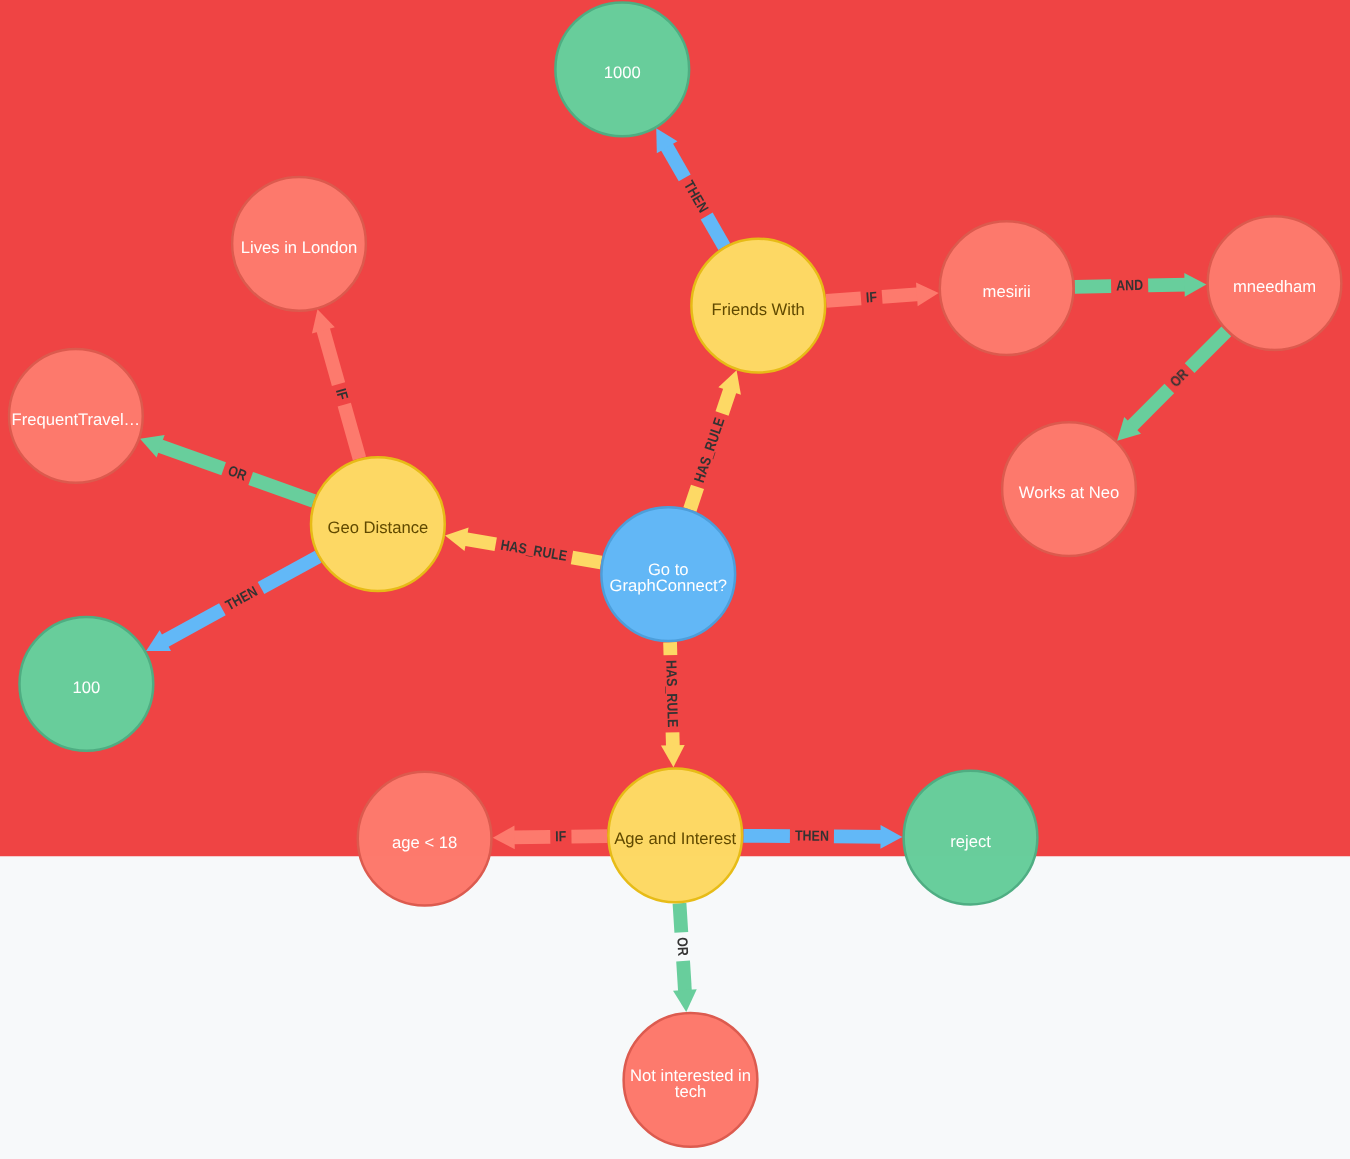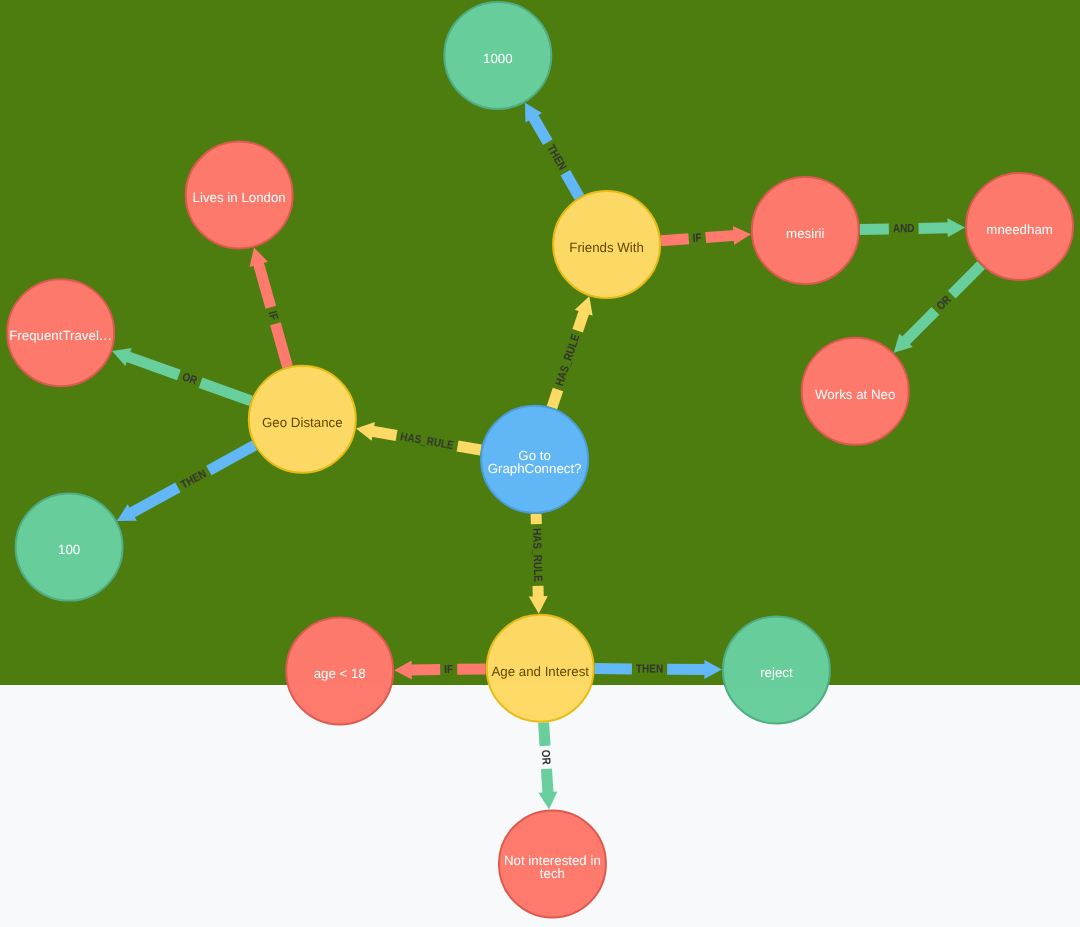--- a/index.html
+++ b/index.html
@@ -1,20 +1,20 @@
 <!DOCTYPE html>
 <html><head>
 <meta charset="utf-8">
 <title>Graph visualization</title>
 <style>
   html,body{margin:0;padding:0;}
   body{width:1080px;height:927px;overflow:hidden;background:#f7f9fa;
        font-family:"Liberation Sans",sans-serif;
        -webkit-font-smoothing:antialiased;text-rendering:geometricPrecision;}
-  #stage{position:relative;width:1080px;height:685px;background:#4d7c0f;}
+  #stage{position:relative;width:1080px;height:685px;background:#ef4444;}
   svg#graph{display:block;position:absolute;left:0;top:0;
             transform:translateZ(0);will-change:transform;}
   text{paint-order:stroke fill;}
   .node-label{font-family:"Liberation Sans",sans-serif;font-size:13.3px;
               letter-spacing:0px;text-anchor:middle;pointer-events:none;}
   .rel-label{font-family:"Liberation Sans",sans-serif;font-size:11.7px;
              fill-opacity:0.995;
              font-weight:bold;text-anchor:middle;fill:#333333;letter-spacing:0.1px;}
 </style>
 </head>

